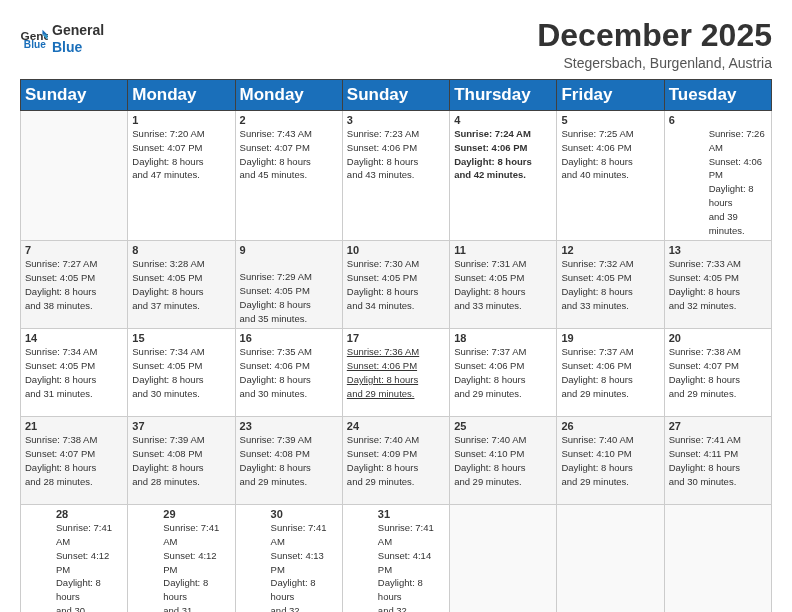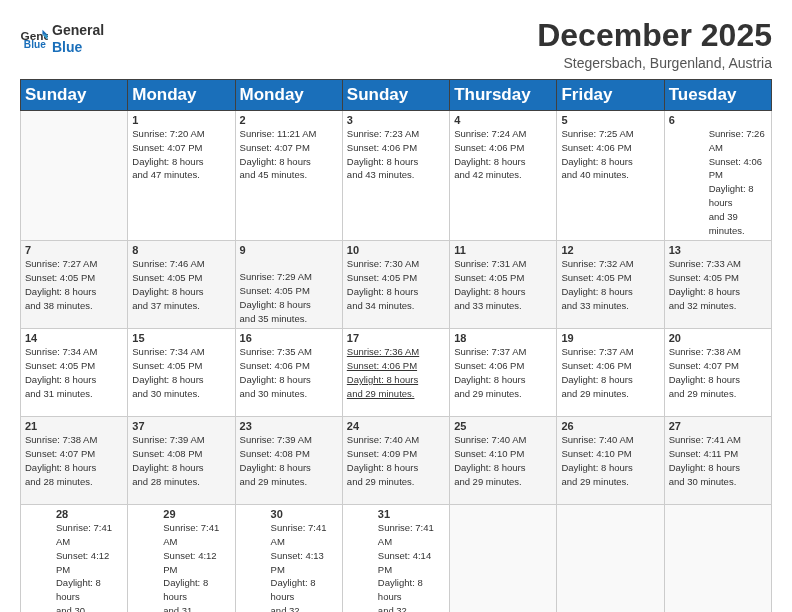--- a/index.html
+++ b/index.html
@@ -132,35 +132,35 @@
           <td class="empty-cell"></td>
           <td>
             <span class="day-number">1</span>
             <div class="day-info" style="white-space: pre-line;">Sunrise: 7:20 AM
 Sunset: 4:07 PM
 Daylight: 8 hours
 and 47 minutes.</div>
           </td>
           <td>
             <span class="day-number">2</span>
-            <div class="day-info" style="white-space: pre-line;">Sunrise: 11:21 AM
+            <div class="day-info" style="white-space: pre-line;">Sunrise: 7:43 AM
 Sunset: 4:07 PM
 Daylight: 8 hours
 and 45 minutes.</div>
           </td>
           <td>
             <span class="day-number">3</span>
             <div class="day-info" style="white-space: pre-line;">Sunrise: 7:23 AM
 Sunset: 4:06 PM
 Daylight: 8 hours
 and 43 minutes.</div>
           </td>
           <td>
             <span class="day-number">4</span>
-            <div class="day-info" style="white-space: pre-line;">Sunrise: 7:24 AM
+            <div class="day-info" style="white-space: pre-line; font-weight: bold;">Sunrise: 7:24 AM
 Sunset: 4:06 PM
 Daylight: 8 hours
 and 42 minutes.</div>
           </td>
           <td>
             <span class="day-number">5</span>
             <div class="day-info" style="white-space: pre-line;">Sunrise: 7:25 AM
 Sunset: 4:06 PM
 Daylight: 8 hours
 and 40 minutes.</div>
@@ -176,21 +176,21 @@
         <tr>
           <td>
             <span class="day-number">7</span>
             <div class="day-info" style="white-space: pre-line;">Sunrise: 7:27 AM
 Sunset: 4:05 PM
 Daylight: 8 hours
 and 38 minutes.</div>
           </td>
           <td>
             <span class="day-number">8</span>
-            <div class="day-info" style="white-space: pre-line;">Sunrise: 7:46 AM
+            <div class="day-info" style="white-space: pre-line;">Sunrise: 3:28 AM
 Sunset: 4:05 PM
 Daylight: 8 hours
 and 37 minutes.</div>
           </td>
           <td>
             <span class="day-number">9</span>
             <div class="day-info" style="white-space: pre-line; margin-top: 14px;">Sunrise: 7:29 AM
 Sunset: 4:05 PM
 Daylight: 8 hours
 and 35 minutes.</div>

